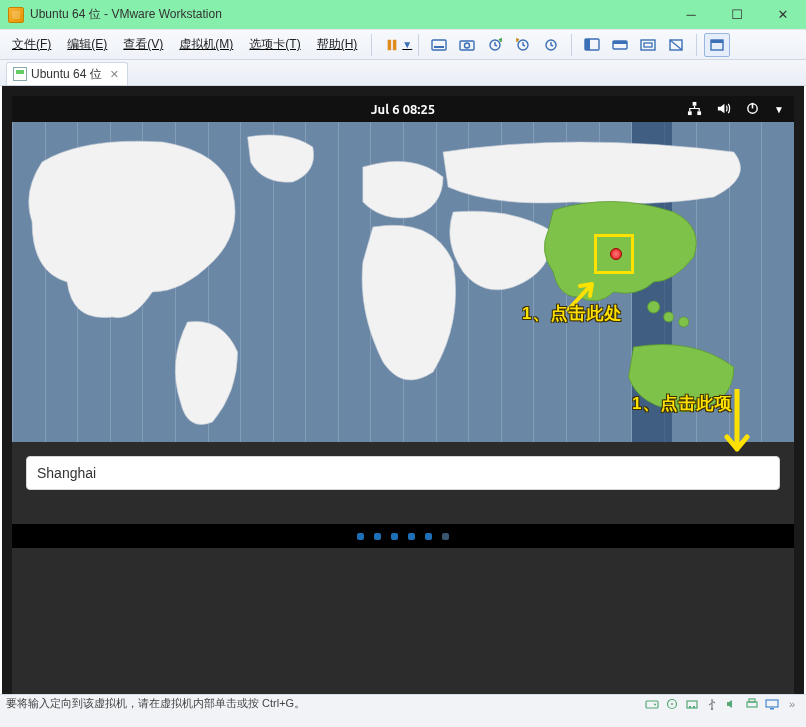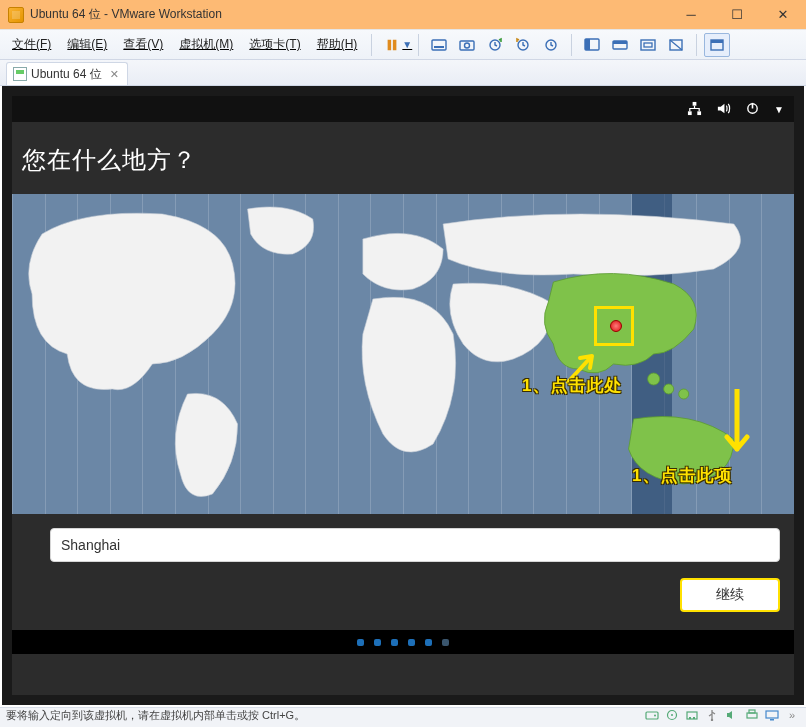--- a/index.html
+++ b/index.html
@@ -9,21 +9,21 @@
     background: #fff;
     overflow: hidden;
     position: relative;
   }
 
   
   .titlebar {
     height: 30px; display: flex; align-items: center;
     padding: 0 0 0 8px; font-size: 12px; color: #333;
     border-bottom: 1px solid #e5e5e5;
-    background: #fdba74;
+    background: #86efac;
   }
   .titlebar .app-icon {
     width: 16px; height: 16px; margin-right: 6px;
     background: linear-gradient(135deg,#f9b233,#e59400);
     border: 1px solid #c78100; border-radius: 2px; position: relative;
   }
   .titlebar .app-icon::after{content:"";position:absolute;inset:3px;background:#fff3;}
   .titlebar .win-controls { margin-left: auto; display: flex; }
   .titlebar .win-controls > div {
     width: 46px; height: 30px; display: flex; align-items: center; justify-content: center;
@@ -116,21 +116,21 @@
     text-shadow:1px 1px 0 #3a2e00,-1px -1px 0 #3a2e00,1px -1px 0 #3a2e00,-1px 1px 0 #3a2e00;
     letter-spacing:1px;
   }
   .arrow1{position:absolute;left:550px;top:148px;}
   .arrow1 svg{width:44px;height:44px;}
 
   .arrow2{position:absolute;left:710px;top:293px;}
   .arrow2 svg{width:30px;height:90px;}
 
   .tz-input-row{
-    padding:14px 14px 10px;background:#2c2c2c;margin-left:24px;
+    padding:14px 14px 10px;background:#2c2c2c;
   }
   .tz-input{
     width:100%;height:34px;padding:0 10px;font-size:14px;
     border:1px solid #d6d6d6;border-radius:4px;background:#fff;color:#333;
   }
 
   .btn-row{
     display:flex;justify-content:flex-end;gap:14px;padding:6px 14px 18px;background:#2c2c2c;
   }
   .btn{
@@ -142,21 +142,21 @@
   .progress-dots{
     height:24px;background:#000;display:flex;align-items:center;justify-content:center;gap:10px;
   }
   .progress-dots span{width:7px;height:7px;border-radius:2px;background:#1d6fb8;}
   .progress-dots span.dim{background:#3a566e;}
 
   
   .statusbar{
     position:absolute;left:0;right:0;bottom:0;height:20px;
     background:#f1f3f7;border-top:1px solid #d7dde8;
-    display:flex;align-items:flex-start;font-size:11px;color:#444;padding:0 6px;
+    display:flex;align-items:flex-end;font-size:11px;color:#444;padding:16px 6px;
   }
   .statusbar .spacer{flex:1;}
   .statusbar .dev-icons{display:flex;gap:4px;}
   .statusbar .dev-icons span{width:16px;height:14px;display:flex;align-items:center;justify-content:center;}
   .statusbar .dev-icons svg{width:14px;height:12px;}
 </style>
 </head>
 <body>
 
 <div class="titlebar">
@@ -257,20 +257,21 @@
     <span>Ubuntu 64 位</span>
     <span class="close-x">✕</span>
   </div>
 </div>
 
 <div class="vm-area">
   <div class="vm-inner">
 
     <div class="gnome-top">
       <span></span>
+      <span class="center">Jul 6  08:25</span>
       <span class="right">
         <span><svg viewBox="0 0 16 16">
               <rect x="6" y="1" width="4" height="4"></rect>
               <rect x="1" y="11" width="4" height="4"></rect>
               <rect x="11" y="11" width="4" height="4"></rect>
               <path d="M8 5v3M3 11V8h10v3" stroke="#fff" stroke-width="1.3" fill="none"></path>
             </svg></span>
         <span><svg viewBox="0 0 16 16">
               <path d="M2 6v4h3l4 3V3L5 6z"></path>
               <path d="M11 5c1 1 1 5 0 6M13 3c2 2 2 8 0 10" stroke="#fff" stroke-width="1.3" fill="none"></path>
@@ -278,21 +279,20 @@
         <span><svg viewBox="0 0 16 16">
               <circle cx="8" cy="8" r="5" fill="none" stroke="#fff" stroke-width="1.5"></circle>
               <line x1="8" y1="2" x2="8" y2="8" stroke="#fff" stroke-width="1.7"></line>
             </svg></span>
         <span style="font-size:10px;color:#fff">▼</span>
       </span>
     </div>
 
 
     <div class="installer-body">
-      <div class="question">您在什么地方？</div>
 
       <div class="map-wrap">
 
         <div class="tz-grid">
             <div style="left: 0%;"></div>
             <div style="left: 4.16667%;"></div>
             <div style="left: 8.33333%;"></div>
             <div style="left: 12.5%;"></div>
             <div style="left: 16.6667%;"></div>
             <div style="left: 20.8333%;"></div>
@@ -363,21 +363,20 @@
         <svg viewBox="0 0 30 90">
             <path d="M15 0 V60 M15 60 L5 48 M15 60 L25 48" stroke="#ffe100" stroke-width="5" fill="none" stroke-linecap="round"></path>
           </svg>
       </div>
 
       <div class="tz-input-row">
         <input class="tz-input" value="Shanghai" style="">
       </div>
 
       <div class="btn-row">
-        <button class="btn primary">继续</button>
       </div>
 
       <div class="progress-dots">
         <span></span>
           <span></span>
           <span></span>
           <span></span>
           <span></span>
           <span class="dim"></span>
       </div>

